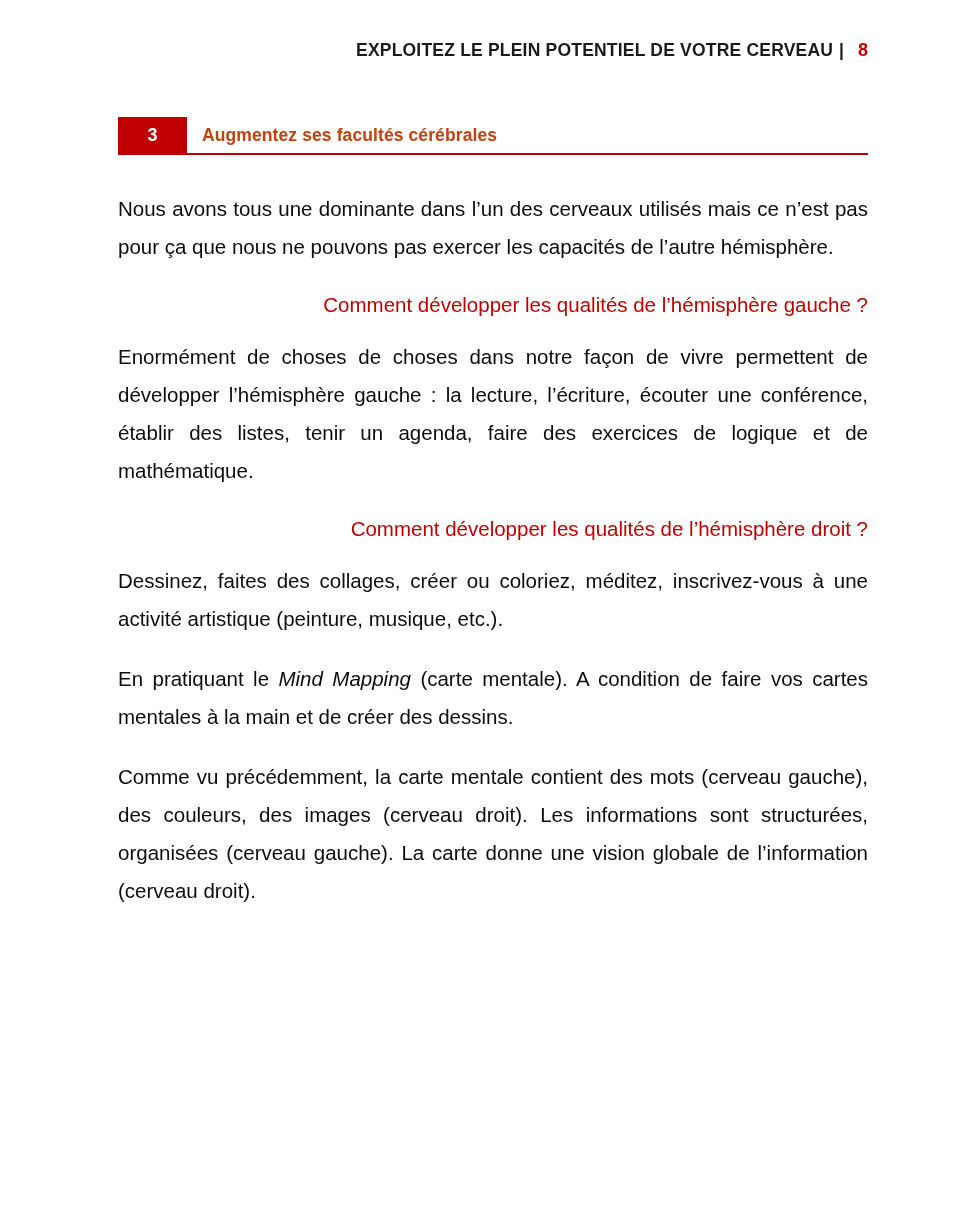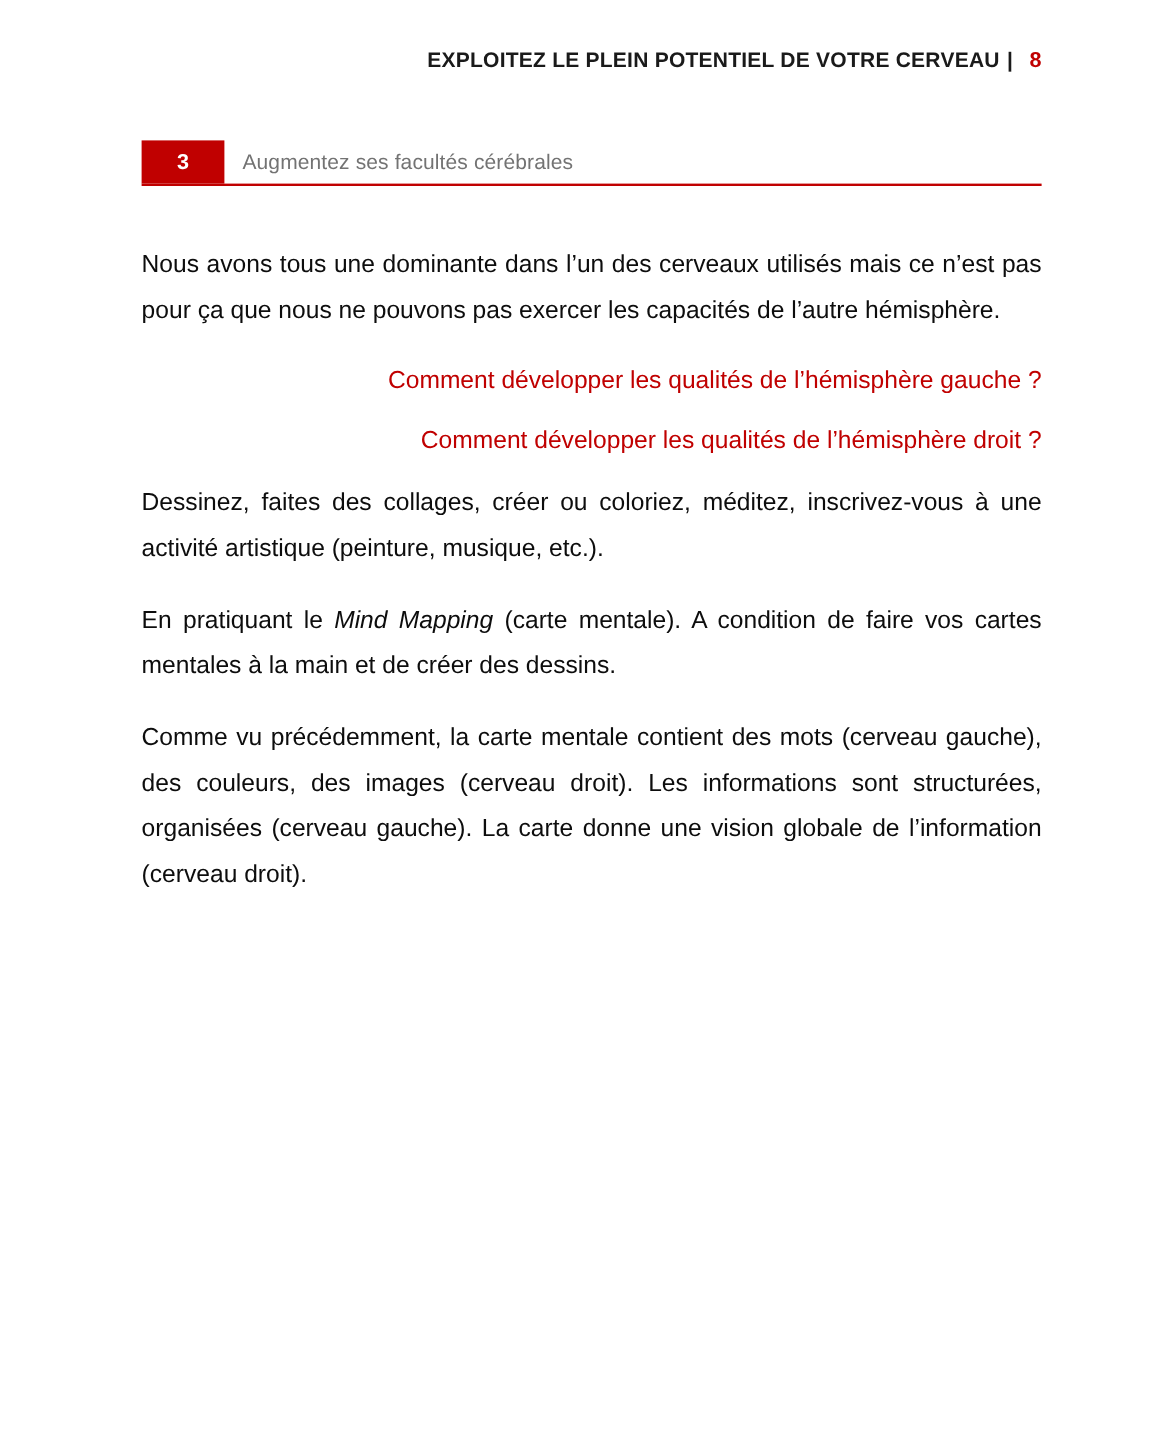--- a/index.html
+++ b/index.html
@@ -75,42 +75,42 @@
     justify-content: center;
   }
   .section-title {
     position: absolute;
     left: 84px;
     top: 0;
     height: 36px;
     display: flex;
     align-items: center;
     font-size: 17.5px;
-    font-weight: normal;
-    color: #737373;
+    font-weight: bold;
+    color: #c2410c;
     letter-spacing: 0.1px;
   }
   .section-rule {
     position: absolute;
     top: 153px;
     left: 118px;
     width: 750px;
     height: 2px;
     background: #c00000;
   }
 
   
   .content {
     position: absolute;
     top: 186px;
     left: 118px;
     width: 750px;
   }
   p.body {
-    margin: 16px 0 22px 0;
+    margin: 4px 0 22px 0;
     font-size: 20.5px;
     line-height: 38px;
     text-align: justify;
     text-justify: inter-word;
     color: #0d0d0d;
   }
   p.body:last-child { margin-bottom: 0; }
 
   h3.sub {
     margin: 0 0 16px 0;
@@ -141,20 +141,21 @@
     <div class="section-title">Augmentez ses facultés cérébrales</div>
   </div>
   <div class="section-rule"></div>
 
   <div class="content">
 
     <p class="body">Nous avons tous une dominante dans l’un des cerveaux utilisés mais ce n’est pas pour ça que nous ne pouvons pas exercer les capacités de l’autre hémisphère.</p>
 
     <h3 class="sub">Comment développer les qualités de l’hémisphère gauche ?</h3>
 
+    <p class="body">Enormément de choses de choses dans notre façon de vivre permettent de développer l’hémisphère gauche : la lecture, l’écriture, écouter une conférence, établir des listes, tenir un agenda, faire des exercices de logique et de mathématique.</p>
 
     <h3 class="sub">Comment développer les qualités de l’hémisphère droit ?</h3>
 
     <p class="body">Dessinez, faites des collages, créer ou coloriez, méditez, inscrivez-vous à une activité artistique (peinture, musique, etc.).</p>
 
 
     <p class="body"><span>En pratiquant le </span><em class="it">Mind Mapping</em><span> (carte mentale). A condition de faire vos cartes mentales à la main et de créer des dessins.</span></p>
 
     <p class="body">Comme vu précédemment, la carte mentale contient des mots (cerveau gauche), des couleurs, des images (cerveau droit). Les informations sont structurées, organisées (cerveau gauche). La carte donne une vision globale de l’information (cerveau droit).</p>
 

